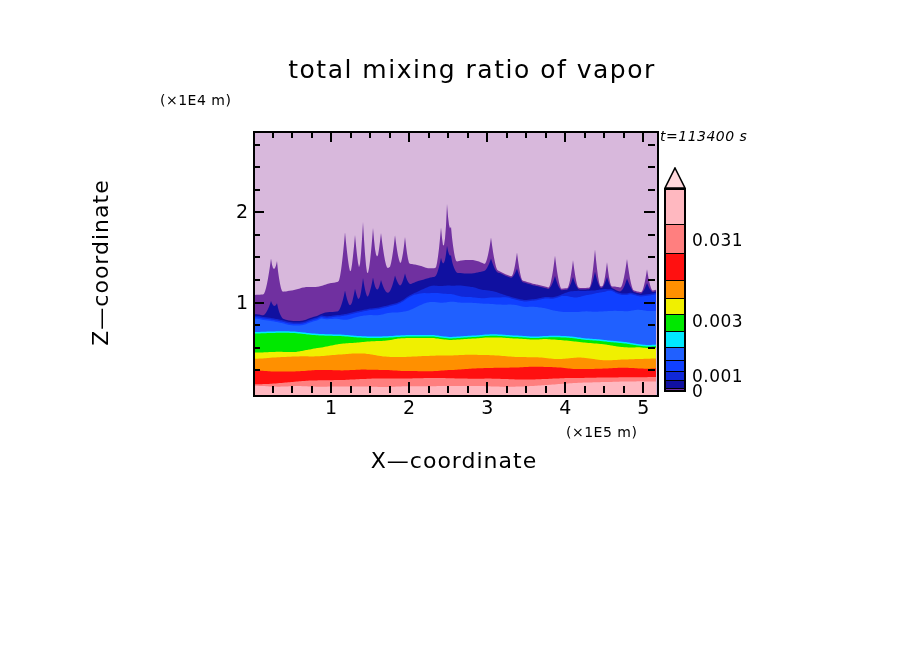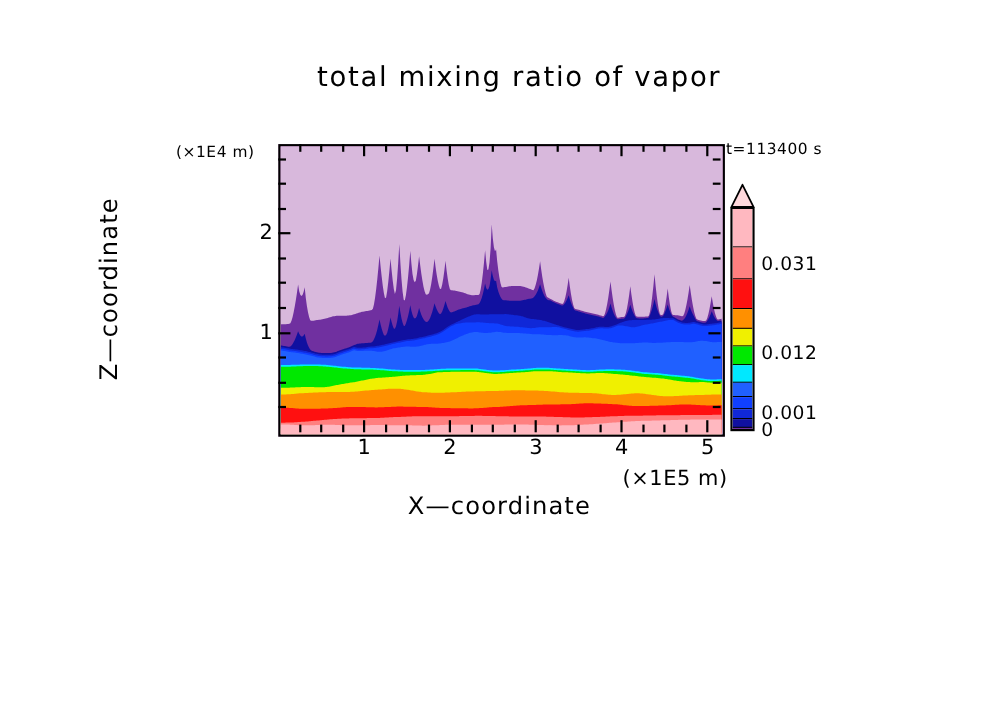--- a/index.html
+++ b/index.html
@@ -9,36 +9,36 @@
   .abs{position:absolute;}
 
   
   #title{
     left:0;top:55px;width:904px;text-align:center;
     font-size:25px;letter-spacing:1.5px;white-space:nowrap;
   }
   #title span{padding-left:40px;}
 
   
-  #zunit{left:160px;top:92px;font-size:14px;letter-spacing:.5px;margin-top:39px;}
-  #xunit{left:566px;top:424px;font-size:19px;letter-spacing:.5px;}
+  #zunit{left:160px;top:92px;font-size:14px;letter-spacing:.5px;}
+  #xunit{left:566px;top:424px;font-size:14px;letter-spacing:.5px;}
 
   
   #xtitle{
     left:253px;top:448px;width:402px;text-align:center;
     font-size:22px;letter-spacing:1px;
   }
   #ztitle{
     left:-20px;top:250px;width:240px;text-align:center;
     font-size:22px;letter-spacing:1px;
     transform:rotate(-90deg);transform-origin:center center;
   }
 
   
-  #tstamp{left:660px;top:128px;font-size:14px;letter-spacing:.5px;white-space:nowrap;}
+  #tstamp{left:660px;top:128px;font-size:14px;letter-spacing:.5px;white-space:nowrap;font-style:italic;}
 
   
   #plot{
     left:253px;top:131px;width:402px;height:262px;
     border:2px solid #000;box-sizing:content-box;
     background:#DDA7DF;overflow:hidden;
   }
   #field{position:absolute;left:0;top:0;width:402px;height:262px;}
 
   
@@ -184,16 +184,16 @@
     <div style="height: 8%; background: rgb(0, 232, 0); border-bottom: 1.5px solid rgb(0, 0, 0);"></div>
     <div style="height: 7.5%; background: rgb(0, 232, 255); border-bottom: 1.5px solid rgb(0, 0, 0);"></div>
     <div style="height: 6%; background: rgb(32, 96, 255); border-bottom: 1.5px solid rgb(0, 0, 0);"></div>
     <div style="height: 5%; background: rgb(16, 64, 255); border-bottom: 1.5px solid rgb(0, 0, 0);"></div>
     <div style="height: 4%; background: rgb(16, 40, 216); border-bottom: 1.5px solid rgb(0, 0, 0);"></div>
     <div style="height: 3.5%; background: rgb(16, 16, 160); border-bottom: 1.5px solid rgb(0, 0, 0);"></div>
     <div style="height: 3%; background: rgb(112, 48, 160); border-bottom: 1.5px solid rgb(0, 0, 0);"></div>
   </div>
 <div id="cblabels">
     <div class="cblab" style="top: 230px;">0.031</div>
-    <div class="cblab" style="top: 311px;">0.012</div>
+    <div class="cblab" style="top: 311px;">0.003</div>
     <div class="cblab" style="top: 366px;">0.001</div>
     <div class="cblab" style="top: 381px;">0</div>
   </div>
 
 </body></html>

